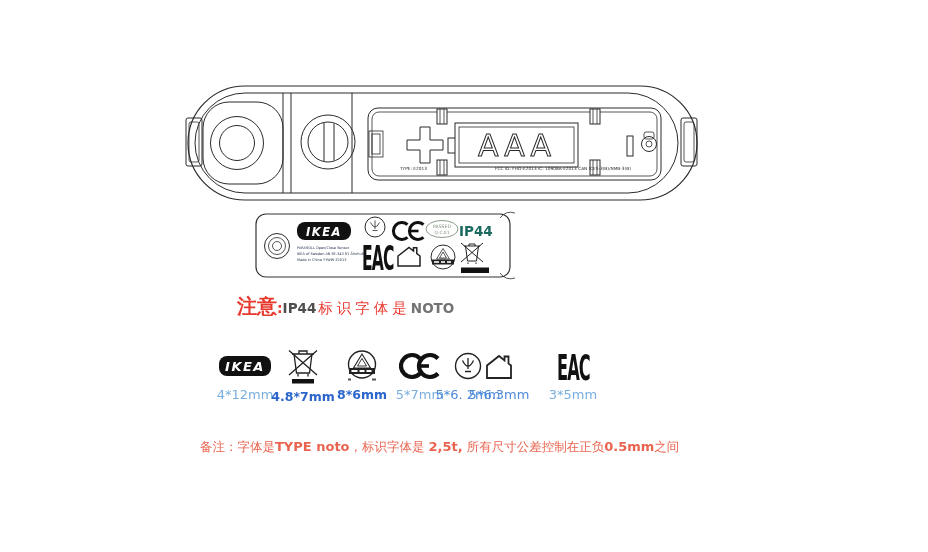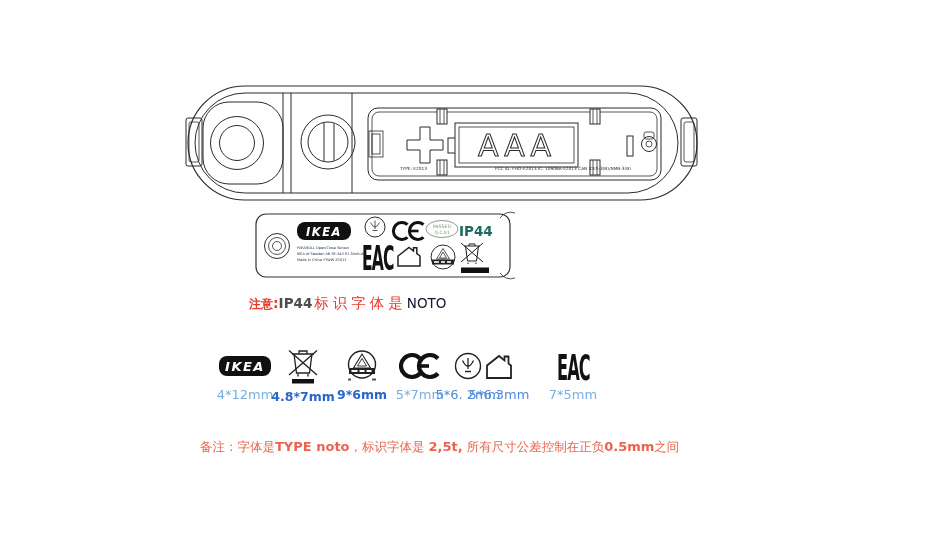--- a/index.html
+++ b/index.html
@@ -11,25 +11,25 @@
   svg{display:block;}
   svg text{font-family:"DejaVu Sans", sans-serif;}
 
   
   .stroke{fill:none;stroke:#2b2b2b;stroke-width:1;}
   .stroke-thin{fill:none;stroke:#2b2b2b;stroke-width:.8;}
   .whitefill{fill:#ffffff;stroke:#2b2b2b;stroke-width:1;}
 
   
   #ip44-note{left:237px;top:293px;white-space:nowrap;}
-  #ip44-note .zh-big{color:#e8392f;font-weight:bold;font-size:12px;margin-left:12px;}
+  #ip44-note .zh-big{color:#e8392f;font-weight:bold;font-size:20px;}
   #ip44-note .colon{color:#e8392f;font-size:14px;font-weight:bold;}
   #ip44-note .code{color:#4d4d4d;font-weight:bold;font-size:13.5px;}
   #ip44-note .zh-mid{color:#e8392f;font-size:14.5px;letter-spacing:4px;margin-left:2px;text-align:right;}
-  #ip44-note .font-name{color:#0f172a;font-weight:normal;font-size:13.5px;}
+  #ip44-note .font-name{color:#737373;font-weight:bold;font-size:13.5px;}
 
   
   .sym-cell{position:absolute;top:348px;width:84px;text-align:center;}
   .sym-icon{height:36px;display:flex;align-items:center;justify-content:center;}
   .dim{display:inline-block;margin-top:3px;font-size:13px;}
   .dim-light{color:#79aede;}
   .dim-strong{color:#2c66cc;font-weight:bold;font-size:12.5px;}
   .dim-med{color:#4f8ad8;}
   .cell-weee .dim{margin-top:5px;}
 
@@ -220,21 +220,21 @@
       <path d="M18,5 L26.5,19 H9.5 Z" fill="none" stroke="#222" stroke-width="1.1"></path>
       <path d="M18,9.5 L22.5,17 H13.5 Z" fill="none" stroke="#222" stroke-width=".9"></path>
       <rect x="5" y="19" width="26" height="6" fill="#222"></rect>
       <rect x="7.5" y="21" width="6" height="2" fill="#fff"></rect>
       <rect x="15.5" y="21" width="5" height="2" fill="#fff"></rect>
       <rect x="22.5" y="21" width="5" height="2" fill="#fff"></rect>
       <rect x="4" y="29.5" width="3" height="2" fill="#555"></rect>
       <rect x="28" y="29.5" width="4" height="2" fill="#555"></rect>
     </svg>
   </div>
-  <span class="dim dim-strong">9*6mm</span>
+  <span class="dim dim-strong">8*6mm</span>
 </div>
 
 <div class="sym-cell" style="left:378px;">
   <div class="sym-icon">
     <svg width="42" height="28" viewBox="0 0 42 28">
       <g stroke="#111" stroke-width="4.2" fill="none">
         <path d="M21,6.5 A11,11 0 1 0 21,21.5"></path>
         <path d="M39,6.5 A11,11 0 1 0 39,21.5"></path>
         <path d="M19.5,14 H30" stroke-width="3.6"></path>
       </g>
@@ -261,18 +261,18 @@
   </div>
   <span class="dim dim-med">5*6.3mm</span>
 </div>
 
 <div class="sym-cell" style="left:531px;">
   <div class="sym-icon">
     <svg width="36" height="34" viewBox="0 0 36 34">
       <text transform="translate(2,31) scale(0.6,1.3)" font-size="27" font-weight="bold" letter-spacing="-1.5" fill="#111" font-family="DejaVu Sans, sans-serif">EAC</text>
     </svg>
   </div>
-  <span class="dim dim-light">7*5mm</span>
+  <span class="dim dim-light">3*5mm</span>
 </div>
 
 <div id="footer-note" class="abs">
   <span>备注：字体是</span><b>TYPE noto</b><span>，标识字体是 </span><b>2,5t,</b><span> 所有尺寸公差控制在正负</span><b>0.5mm</b><span>之间</span>
 </div>
 
 </body></html>

